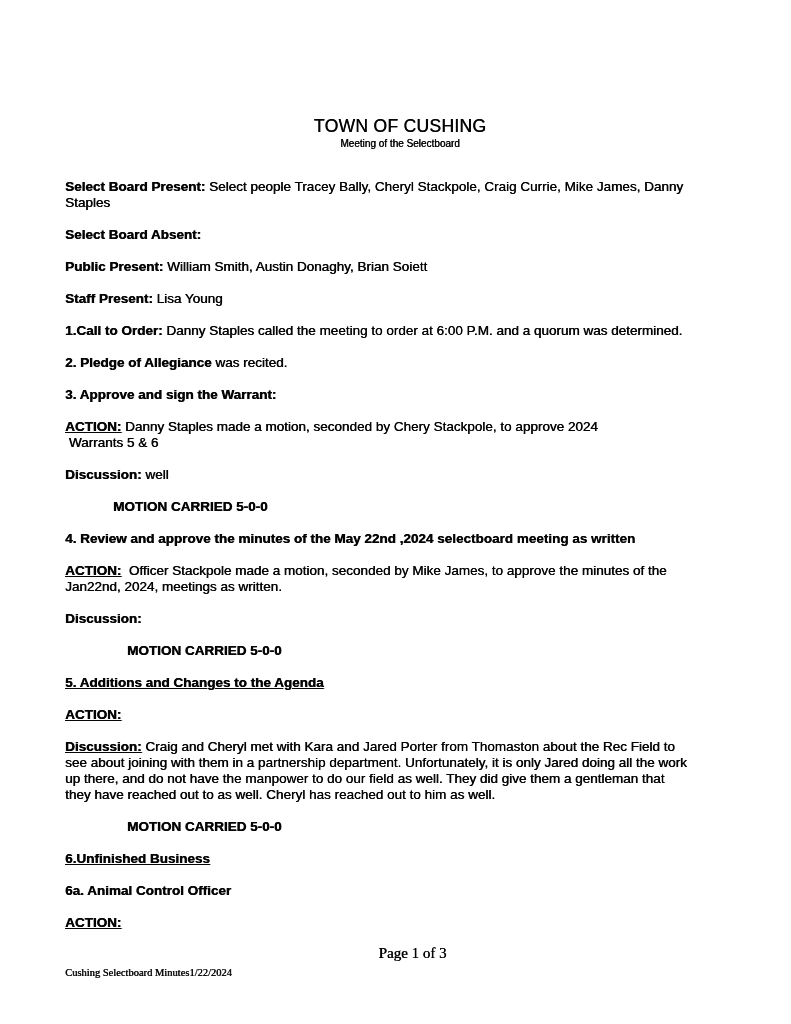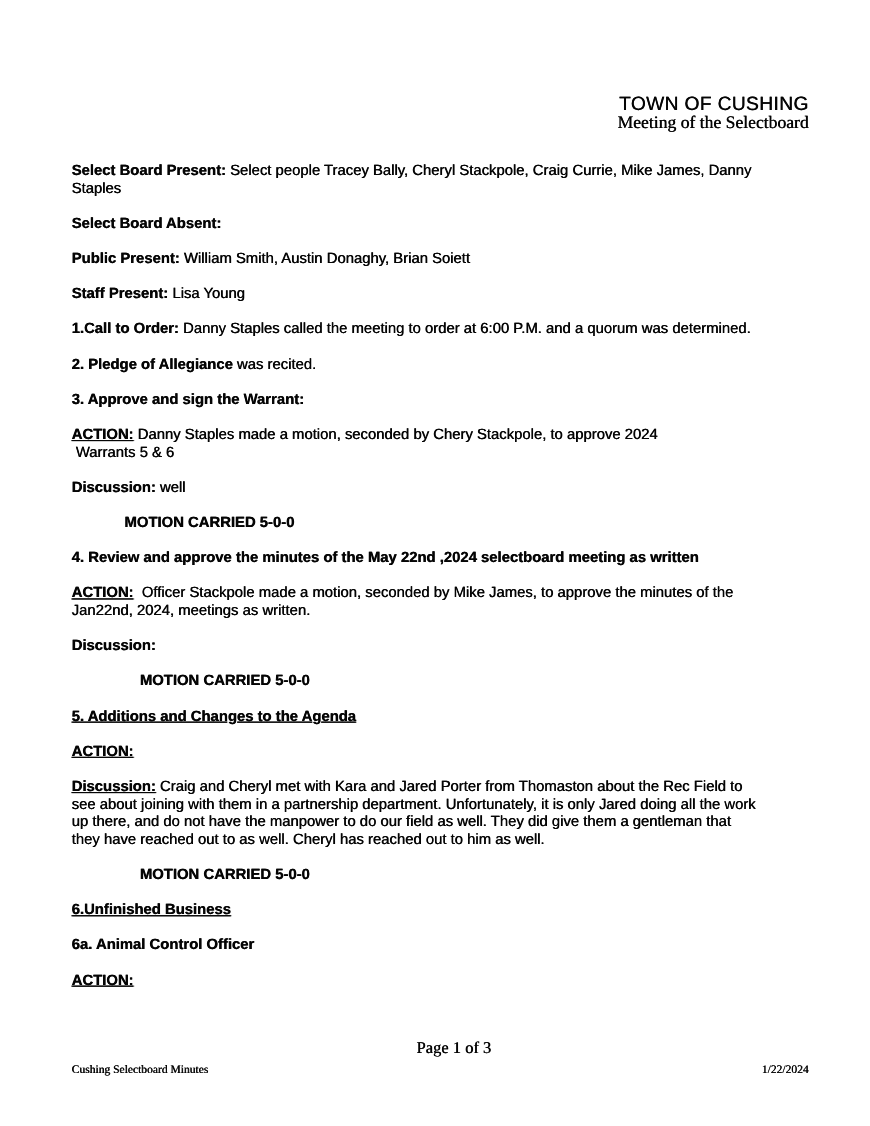--- a/index.html
+++ b/index.html
@@ -10,37 +10,37 @@
     background: #ffffff;
     color: #050505;
     font-family: "Liberation Sans", sans-serif;
     font-size: 13.5px;
     line-height: 16px;
     overflow: hidden;
     
     text-shadow: 0.4px 0 0 currentColor;
   }
   .content { padding: 84px 56px 0 65px; }
-  .hdr { text-align: right; margin-bottom: 27px; }
+  .hdr { text-align: center; margin-bottom: 27px; margin-top: 32px; }
   .hdr-title { font-size: 17.5px; line-height: 20px; letter-spacing: 0.3px; }
-  .hdr-sub { font-size: 16px; line-height: 16px; font-family: Liberation Serif, serif; }
+  .hdr-sub { font-size: 10px; line-height: 16px; }
   .p { margin: 0 0 16px 0; white-space: pre-wrap; }
   .b { font-weight: 700; }
   .bu { font-weight: 700; text-decoration: underline; }
   .motion { font-weight: 700; padding-left: 48px; }
   .motion.alt { padding-left: 62px; }
   .footer-page {
     position: absolute; top: 945px; left: 0; width: 100%;
     text-align: center;
     font-family: "Liberation Serif", serif;
     font-size: 15px; line-height: 17px; padding-left: 17px;
   }
   .footer-row {
     position: absolute; top: 966px; left: 65px; right: 56px;
-    display: flex; justify-content: space-between;
+    display: flex; 
     font-family: "Liberation Serif", serif;
     font-size: 10.5px; line-height: 13px;
   }
 </style>
 </head>
 <body>
 
 <div class="page">
   <div class="content">
 

